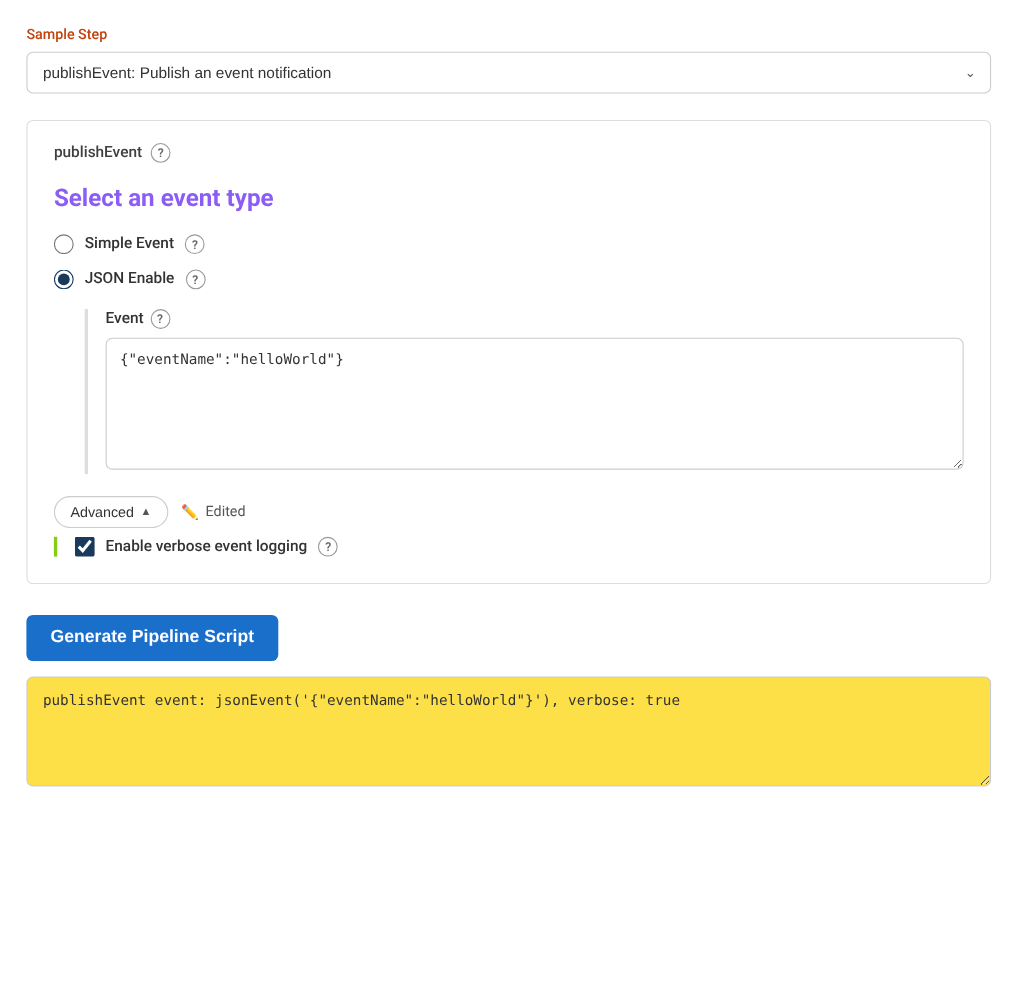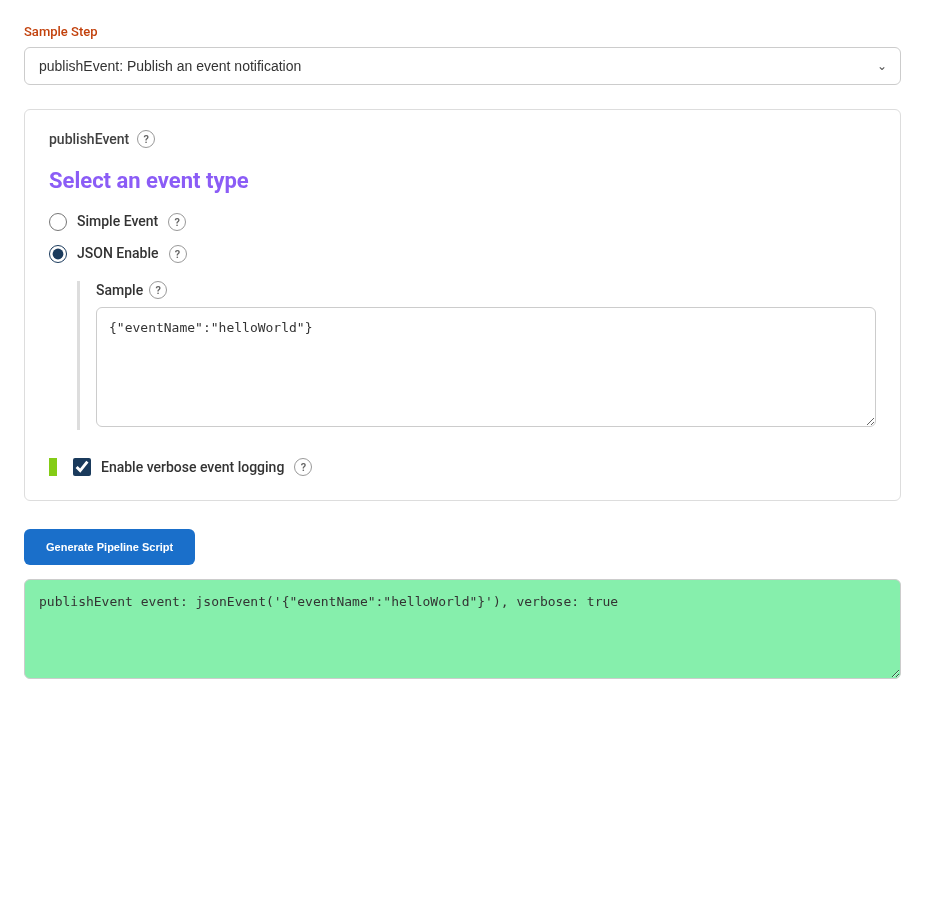--- a/index.html
+++ b/index.html
@@ -187,23 +187,23 @@
       cursor: pointer;
     }
 
     .pencil-icon {
       font-size: 13px;
       color: #666;
     }
 
     .advanced-content {
       margin-left: 0;
-      border-left: 8px solid #84cc16;
+      border-left: 3px solid #84cc16;
       padding-left: 16px;
-      margin-top: 28px;
+      margin-top: 8px;
     }
 
     .checkbox-item {
       display: flex;
       align-items: center;
       gap: 10px;
       cursor: pointer;
     }
 
     .checkbox-input {
@@ -219,37 +219,37 @@
       color: #333;
       font-weight: 500;
     }
 
     .generate-btn {
       background: #1a6fca;
       color: #fff;
       border: none;
       border-radius: 6px;
       padding: 12px 22px;
-      font-size: 11px;
+      font-size: 16px;
       font-weight: 600;
       cursor: pointer;
       margin-bottom: 14px;
       margin-top: 8px;
     }
 
     .pipeline-output {
       width: 100%;
       min-height: 100px;
       border: 1.5px solid #ccc;
       border-radius: 6px;
       padding: 14px;
       font-size: 13px;
       font-family: monospace;
       color: #333;
-      background: #86efac;
+      background: #fde047;
       resize: vertical;
       outline: none;
     }
   </style>
 </head>
 <body>
 
 
 
 
@@ -282,27 +282,37 @@
     </label>
 
     <label class="radio-item">
       <input type="radio" class="radio-input" name="eventType" checked="" style="">
       <span class="radio-label">JSON Enable</span>
       <span class="help-icon">?</span>
     </label>
 
     <div class="event-textarea-section">
       <div class="field-label">
-        <span>Sample</span>
+        <span>Event</span>
         <span class="help-icon">?</span>
       </div>
       <textarea class="event-textarea" style="">{"eventName":"helloWorld"}</textarea>
     </div>
   </div>
 
+  <div class="advanced-row">
+    <button class="advanced-btn">
+      <span>Advanced</span>
+      <span class="chevron-up">▲</span>
+    </button>
+    <span class="edited-label">
+      <span class="pencil-icon">✏️</span>
+      <span>Edited</span>
+    </span>
+  </div>
 
   <div class="advanced-content">
     <label class="checkbox-item">
       <input type="checkbox" class="checkbox-input" checked="" style="">
       <span class="checkbox-label">Enable verbose event logging</span>
       <span class="help-icon">?</span>
     </label>
   </div>
 </div>
 

